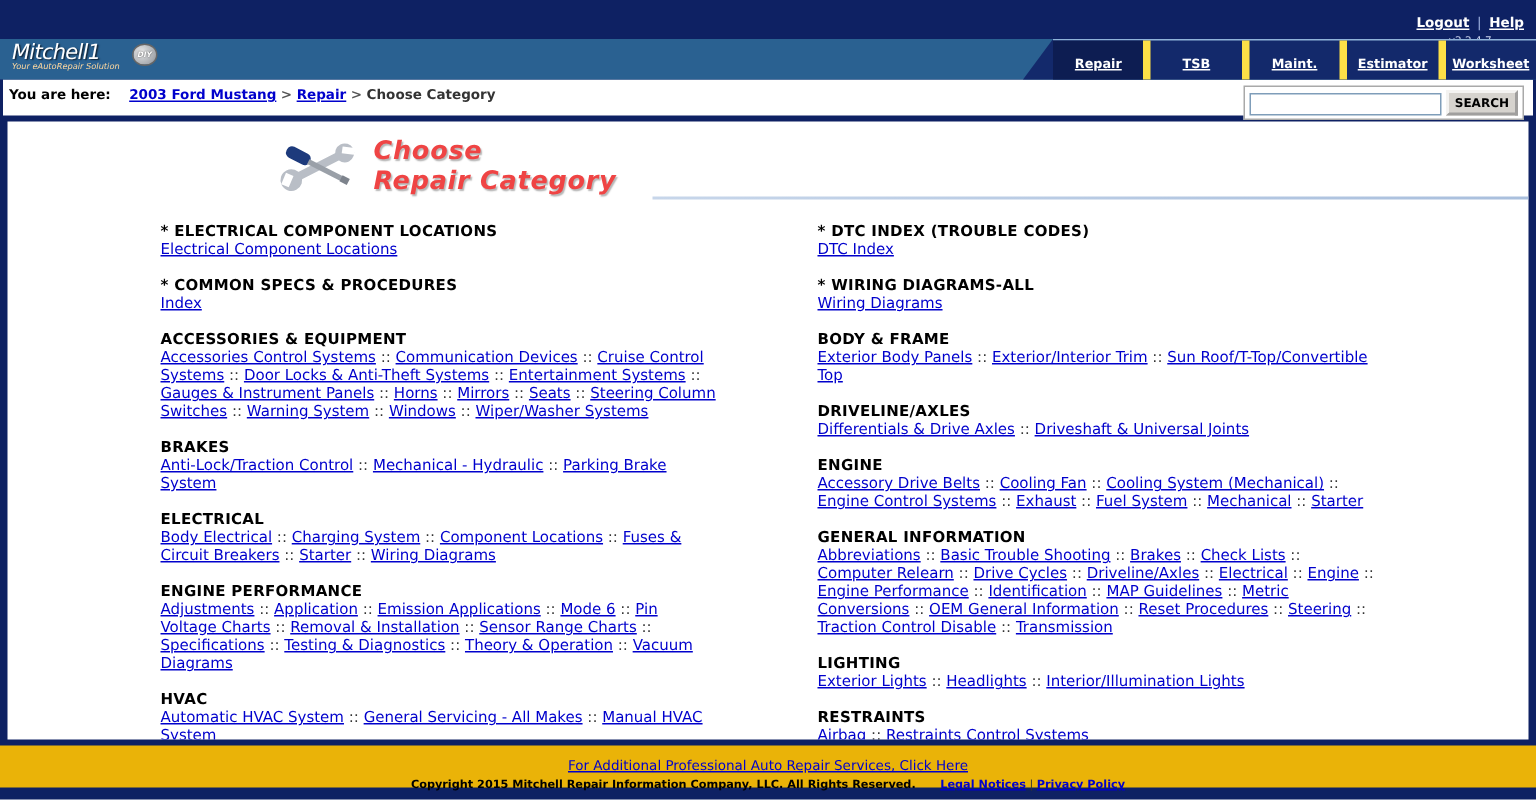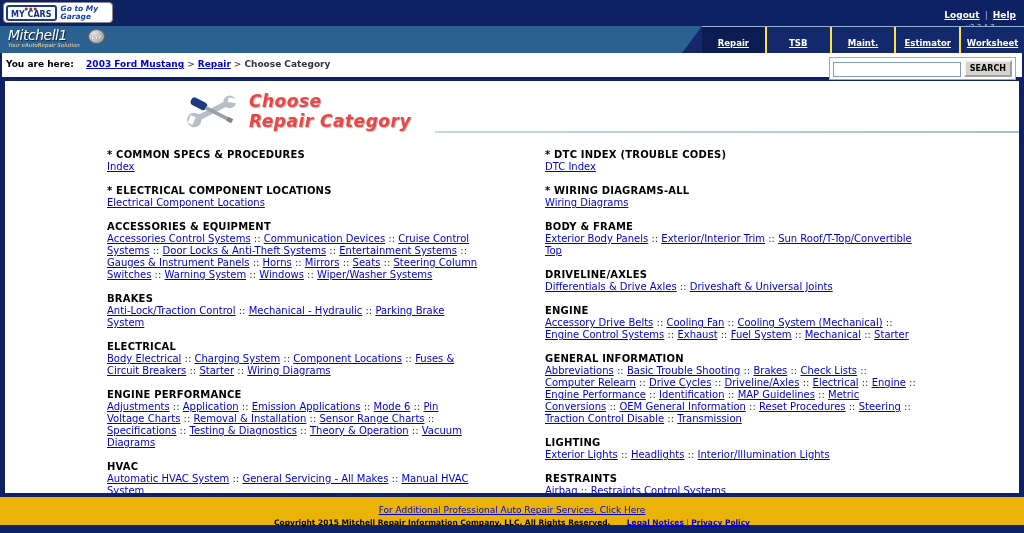--- a/index.html
+++ b/index.html
@@ -52,21 +52,21 @@
     position: absolute; right: 0; top: 0; height: 27px; width: 322px;
     background: #13296b; border-top: 1px solid #8fb3d9;
     display: flex; align-items: stretch;
   }
   .tabblock::before {
     content: ""; position: absolute; left: -20px; bottom: 0;
     border-bottom: 27px solid #13296b; border-left: 20px solid transparent;
   }
   .tab {
     flex: 1; display: flex; align-items: flex-end; justify-content: center;
-    padding-bottom: 5px; border-left: 2px solid #fde047; cursor: pointer;
+    padding-bottom: 5px; border-left: 5px solid #fde047; cursor: pointer;
   }
   .tab:first-child { border-left: none; }
   .tab span {
     color: #ffffff; font-size: 8.5px; font-weight: bold; text-decoration: underline;
   }
   .tab.active { background: #0d1d52; }
 
   
   .crumbrow {
     height: 24px; background: #ffffff; margin: 0 2px;
@@ -119,27 +119,20 @@
   .f-line2 { font-size: 7.5px; color: #000; margin-top: 1px; }
   .f-line2 a { font-size: 7.5px; font-weight: bold; }
   .f-line2 .fpipe { color: #333; }
   .f-line2 .fcopy { font-weight: bold; margin-right: 14px; }
   .f-line3 { margin-top: 1px; }
 </style>
 </head>
 <body>
 
 <div class="topbar">
-  <div class="garage-btn">
-    <div class="plate">
-      <div class="plate-top">●●●</div>
-      <div class="plate-main">MY CARS</div>
-    </div>
-    <div class="garage-label">Go to My Garage</div>
-  </div>
   <div class="top-right">
     <div class="top-links">
       <a>Logout</a>
       <span class="pipe">|</span>
       <a>Help</a>
     </div>
     <div class="version">v2.2.4.7</div>
   </div>
 </div>
 
@@ -197,26 +190,26 @@
     <div class="title-text">
       <div>Choose</div>
       <div>Repair Category</div>
     </div>
   </div>
   <div class="title-rule"></div>
 
   <div class="cols">
     <div class="col" id="col-left">
         <div class="section">
+          <div class="sec-h">* ELECTRICAL COMPONENT LOCATIONS</div>
+          <div class="sec-links"><a href="#">Electrical Component Locations</a></div>
+        </div>
+        <div class="section">
           <div class="sec-h">* COMMON SPECS &amp; PROCEDURES</div>
           <div class="sec-links"><a href="#">Index</a></div>
-        </div>
-        <div class="section">
-          <div class="sec-h">* ELECTRICAL COMPONENT LOCATIONS</div>
-          <div class="sec-links"><a href="#">Electrical Component Locations</a></div>
         </div>
         <div class="section">
           <div class="sec-h">ACCESSORIES &amp; EQUIPMENT</div>
           <div class="sec-links"><a href="#">Accessories Control Systems</a><span class="sep"> :: </span><a href="#">Communication Devices</a><span class="sep"> :: </span><a href="#">Cruise Control Systems</a><span class="sep"> :: </span><a href="#">Door Locks &amp; Anti-Theft Systems</a><span class="sep"> :: </span><a href="#">Entertainment Systems</a><span class="sep"> :: </span><a href="#">Gauges &amp; Instrument Panels</a><span class="sep"> :: </span><a href="#">Horns</a><span class="sep"> :: </span><a href="#">Mirrors</a><span class="sep"> :: </span><a href="#">Seats</a><span class="sep"> :: </span><a href="#">Steering Column Switches</a><span class="sep"> :: </span><a href="#">Warning System</a><span class="sep"> :: </span><a href="#">Windows</a><span class="sep"> :: </span><a href="#">Wiper/Washer Systems</a></div>
         </div>
         <div class="section">
           <div class="sec-h">BRAKES</div>
           <div class="sec-links"><a href="#">Anti-Lock/Traction Control</a><span class="sep"> :: </span><a href="#">Mechanical - Hydraulic</a><span class="sep"> :: </span><a href="#">Parking Brake System</a></div>
         </div>
         <div class="section">

